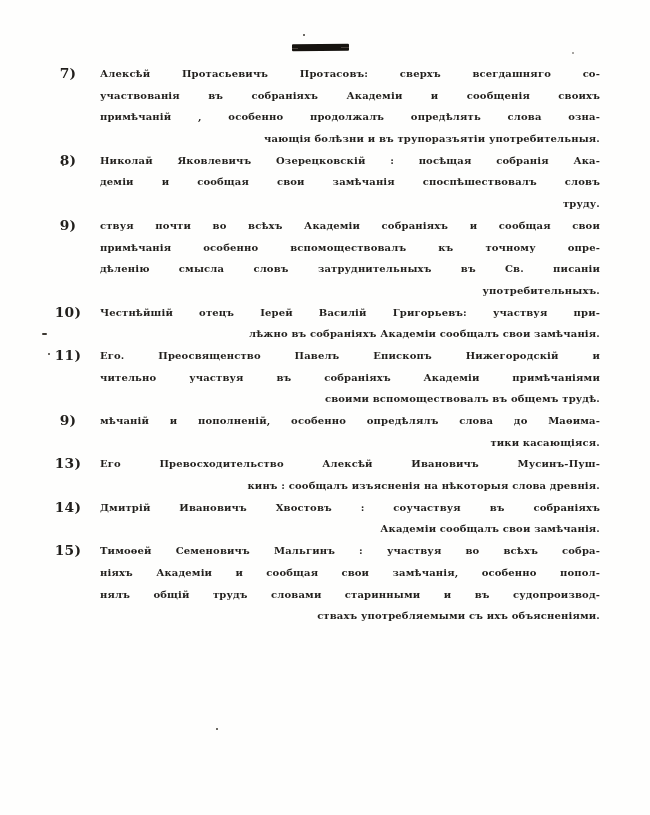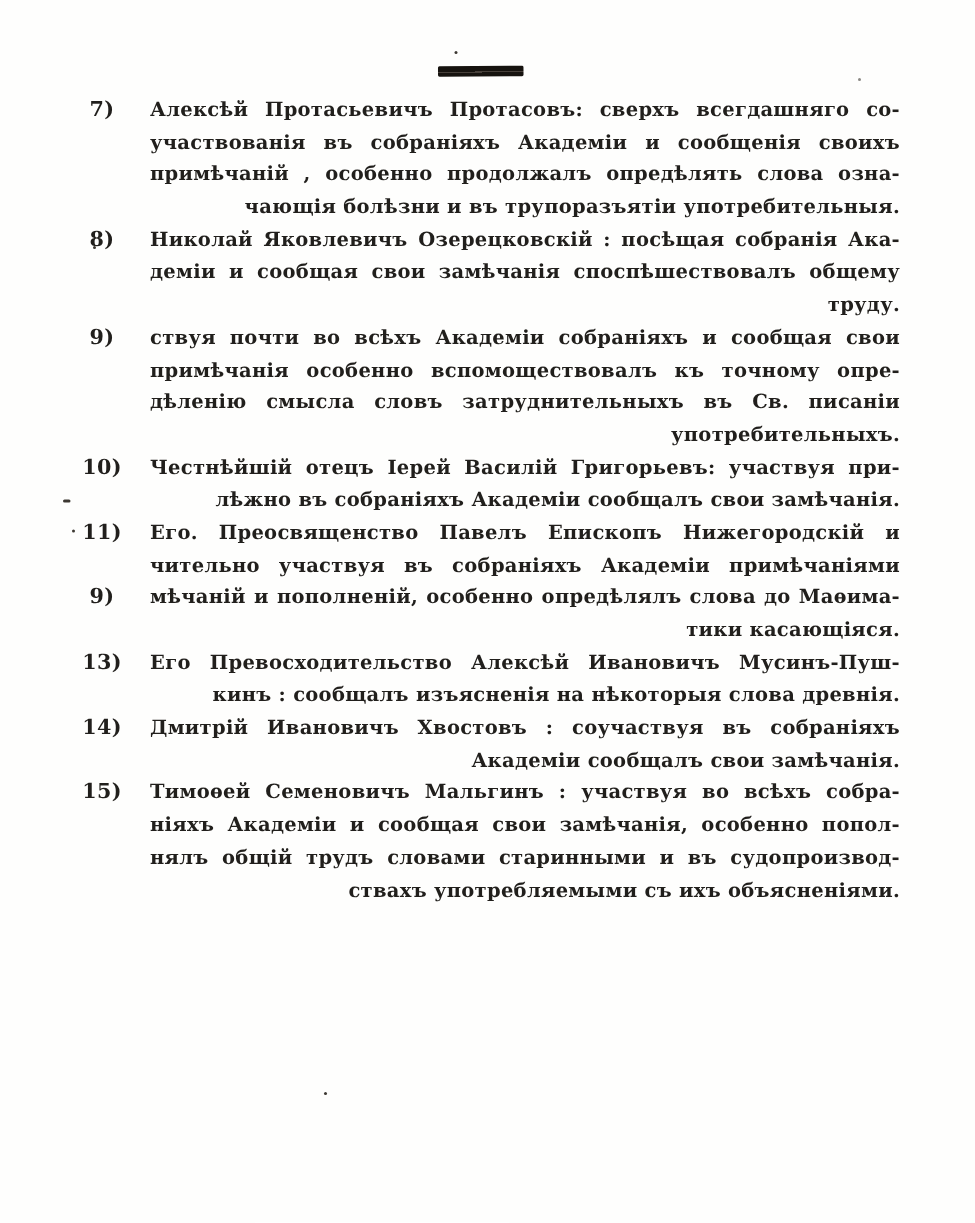--- a/index.html
+++ b/index.html
@@ -47,21 +47,21 @@
     letter-spacing: 0.015em;
     margin-right: 10px;
   }
   .body {
     flex: 0 0 500px;
     width: 500px;
   }
   .line {
     height: 21.7px;
     line-height: 21.7px;
-    font-size: 13px;
+    font-size: 10px;
     font-weight: 700;
     letter-spacing: 0.015em;
     text-align: justify;
     text-align-last: justify;
     overflow: hidden;
     white-space: nowrap;
   }
   .line.last {
     text-align: right;
     text-align-last: auto;
@@ -93,21 +93,21 @@
           <div class="line">Алексѣй Протасьевичъ Протасовъ: сверхъ всегдашняго со-</div>
           <div class="line">участвованія въ собраніяхъ Академіи и сообщенія своихъ</div>
           <div class="line">примѣчаній , особенно продолжалъ опредѣлять слова озна-</div>
           <div class="line last">чающія болѣзни и въ трупоразъятіи употребительныя.</div>
         </div>
       </div>
       <div class="item">
         <div class="num">8)</div>
         <div class="body">
           <div class="line">Николай Яковлевичъ Озерецковскій : посѣщая собранія Ака-</div>
-          <div class="line">деміи и сообщая свои замѣчанія споспѣшествовалъ общему</div>
+          <div class="line">деміи и сообщая свои замѣчанія споспѣшествовалъ словъ</div>
           <div class="line last">труду.</div>
         </div>
       </div>
       <div class="item">
         <div class="num">9)</div>
         <div class="body">
           <div class="line">ствуя почти во всѣхъ Академіи собраніяхъ и сообщая свои</div>
           <div class="line">примѣчанія особенно вспомоществовалъ къ точному опре-</div>
           <div class="line">дѣленію смысла словъ затруднительныхъ въ Св. писаніи</div>
           <div class="line last">употребительныхъ.</div>
@@ -118,20 +118,21 @@
         <div class="body">
           <div class="line">Честнѣйшій отецъ Іерей Василій Григорьевъ: участвуя при-</div>
           <div class="line last">лѣжно въ собраніяхъ Академіи сообщалъ свои замѣчанія.</div>
         </div>
       </div>
       <div class="item">
         <div class="num">11)</div>
         <div class="body">
           <div class="line">Его. Преосвященство Павелъ Епископъ Нижегородскій и</div>
           <div class="line">чительно участвуя въ собраніяхъ Академіи примѣчаніями</div>
+          <div class="line last">своими вспомоществовалъ въ общемъ трудѣ.</div>
         </div>
       </div>
       <div class="item">
         <div class="num">9)</div>
         <div class="body">
           <div class="line">мѣчаній и пополненій, особенно опредѣлялъ слова до Маѳима-</div>
           <div class="line last">тики касающіяся.</div>
         </div>
       </div>
       <div class="item">

